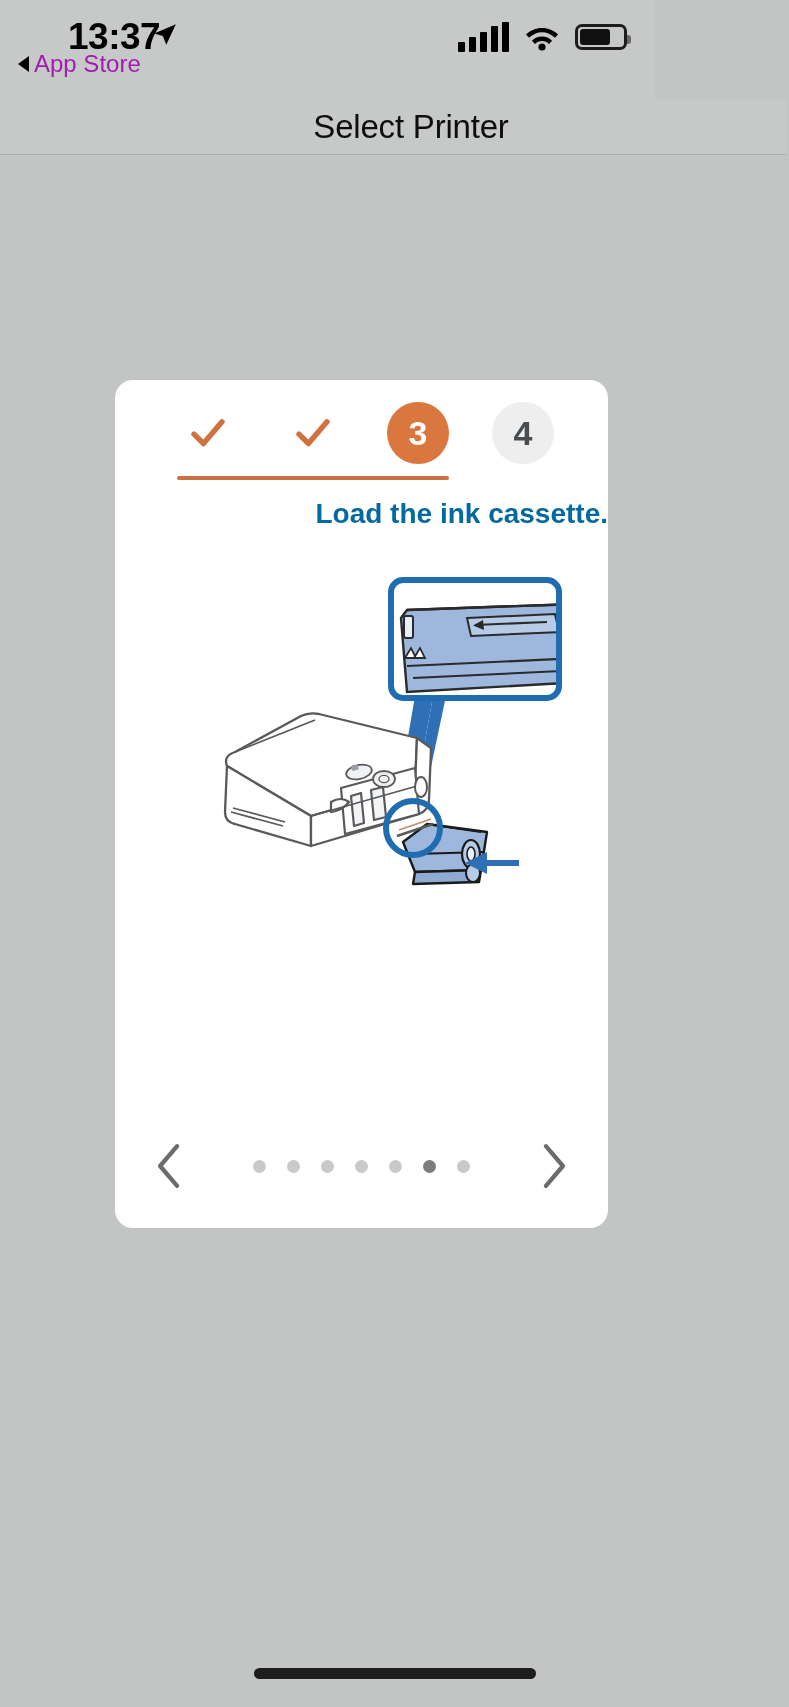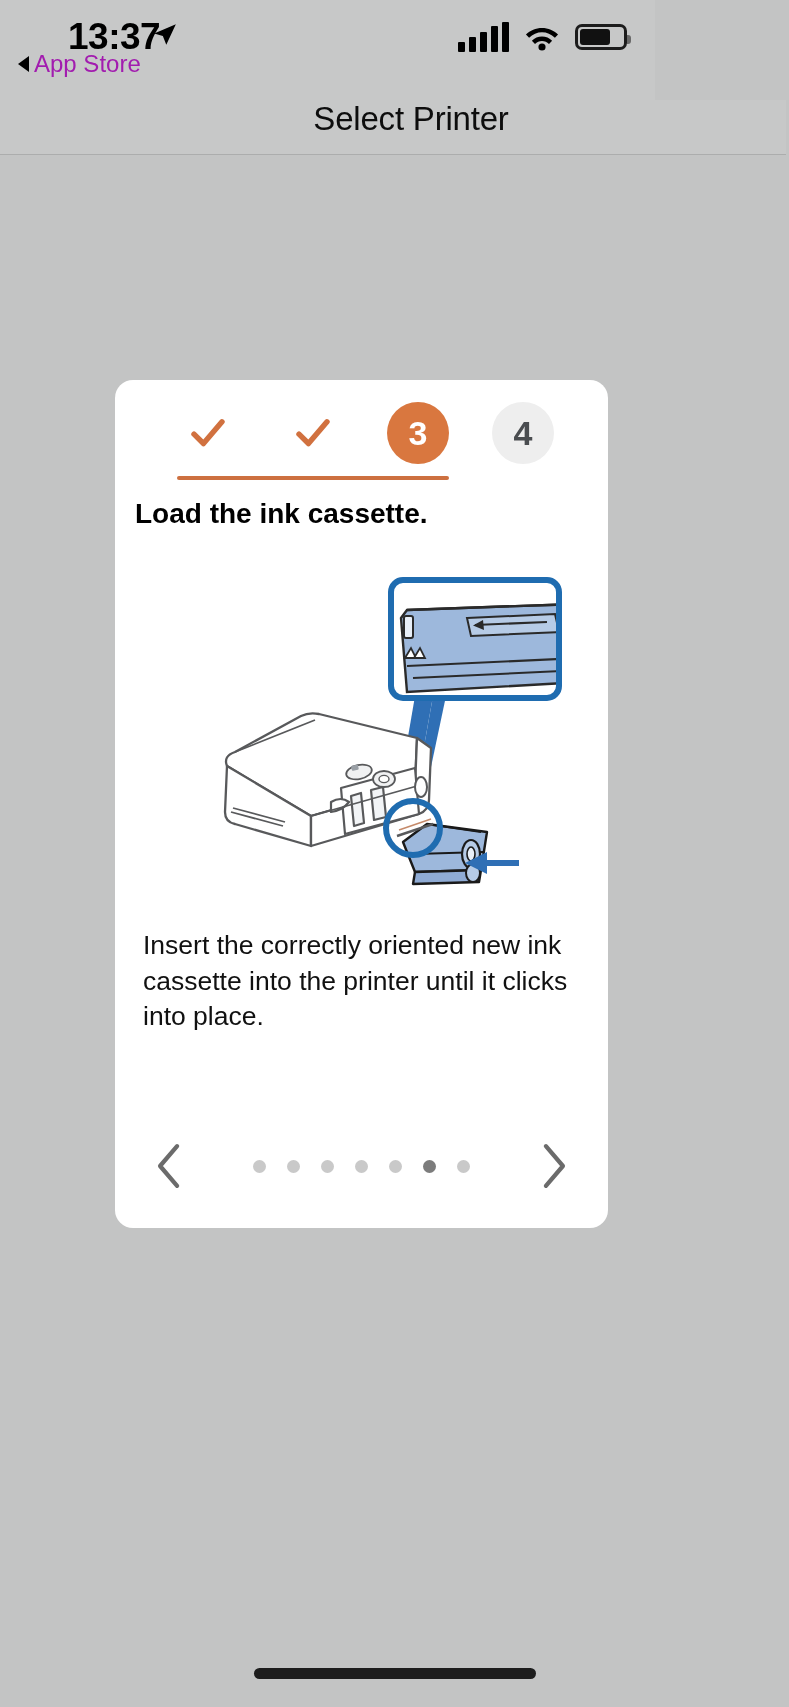--- a/index.html
+++ b/index.html
@@ -104,20 +104,21 @@
   }
 
   
   .navbar {
     position: absolute;
     top: 100px; left: 0;
     width: 786px; height: 55px;
     background: #c7c8c8;
     border-bottom: 1px solid #acadad;
     display: flex;
+    align-items: center;
     justify-content: center;
     padding-left: 36px;
   }
   .navbar .title {
     font-size: 33px;
     color: #0d0d0d;
     letter-spacing: -0.2px;
   }
 
   
@@ -165,24 +166,24 @@
   .stepline {
     position: absolute;
     left: 62px; top: 96px;
     width: 272px; height: 4px;
     background: #cd7040;
     border-radius: 2px;
   }
 
   
   .card-title {
-    text-align: left;
+    text-align: right;
     font-size: 28px;
     font-weight: bold;
-    color: #000000;
+    color: #0369a1;
     margin-top: 8px;
     padding-left: 20px;
   }
 
   
   .illo {
     position: relative;
     width: 493px;
     height: 330px;
     margin-top: 40px;
@@ -390,21 +391,20 @@
       <g>
         <path d="M404 290 L372 290 L372 282 L350 293 L372 304 L372 296 L404 296 Z" fill="#2f6fb5"></path>
       </g>
 
       <circle cx="298" cy="258" r="27" fill="none" stroke="#1f6cb0" stroke-width="6"></circle>
       <path d="M282 266 L318 254" fill="none" stroke="#58595b" stroke-width="2.4"></path>
       <path d="M284 260 L316 249" fill="none" stroke="#c58a6a" stroke-width="1.6"></path>
     </svg>
   </div>
 
-  <div class="body-copy">Insert the correctly oriented new ink cassette into the printer until it clicks into place.</div>
 
   <div class="navrow">
     <div class="chev">
       <svg viewBox="0 0 24 34" fill="none" stroke="#6b6b6b" stroke-width="3" stroke-linecap="round" stroke-linejoin="round">
         <path d="M17 3 L5 17 L17 31"></path>
       </svg>
     </div>
 
     <div class="dots">
       <span class="dot"></span>

